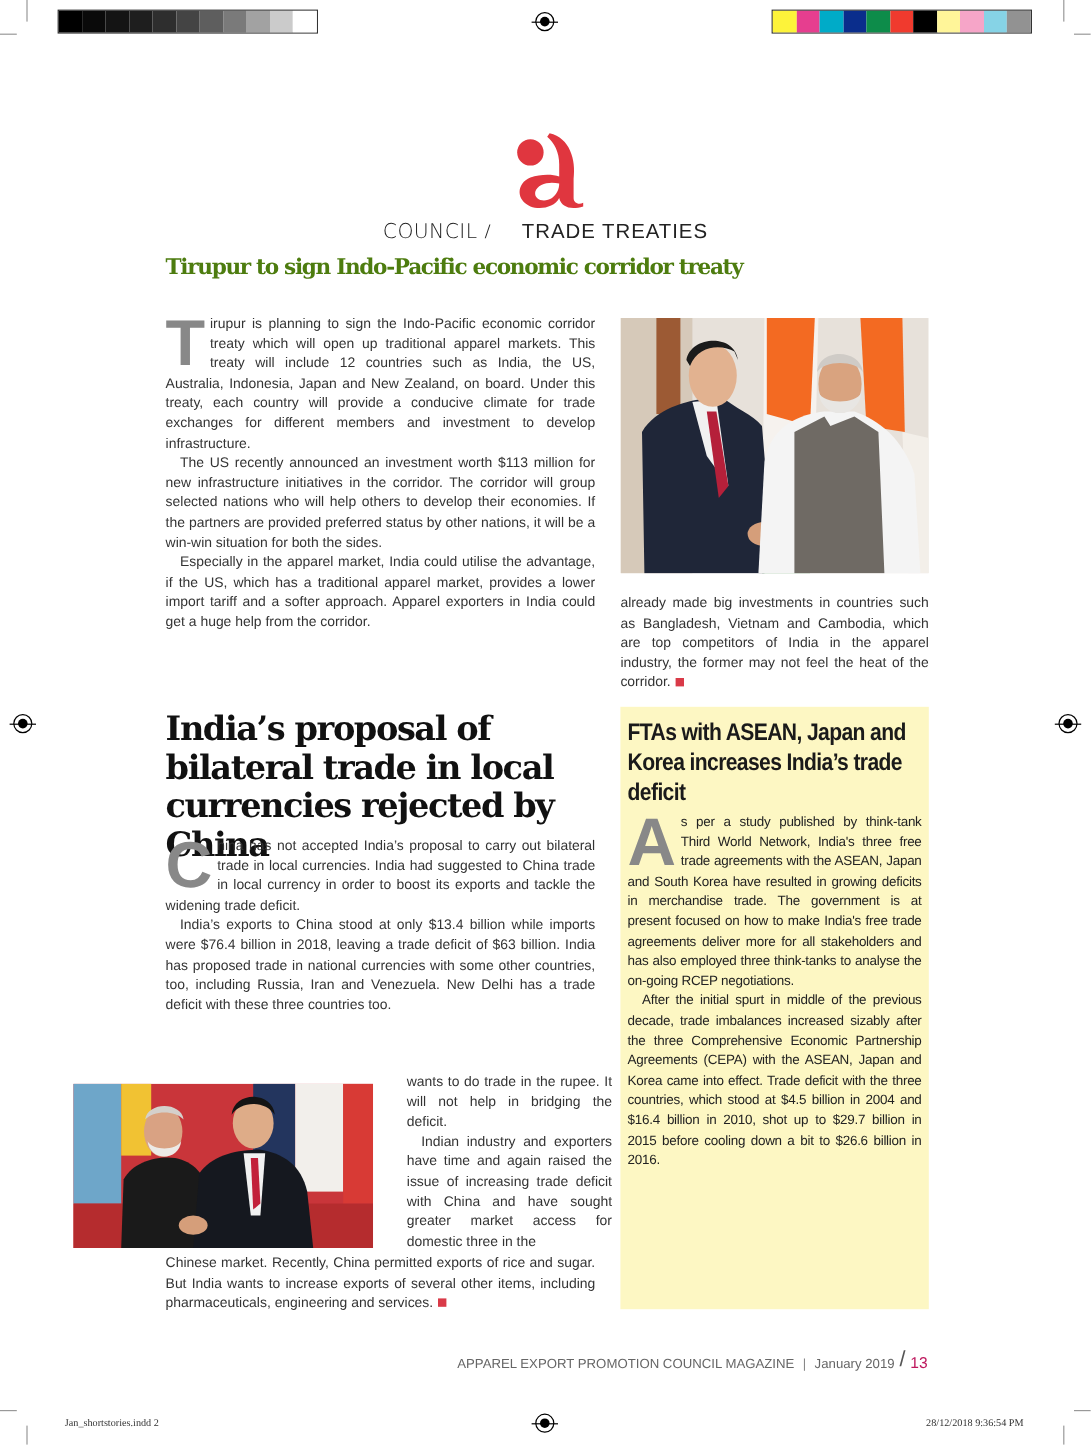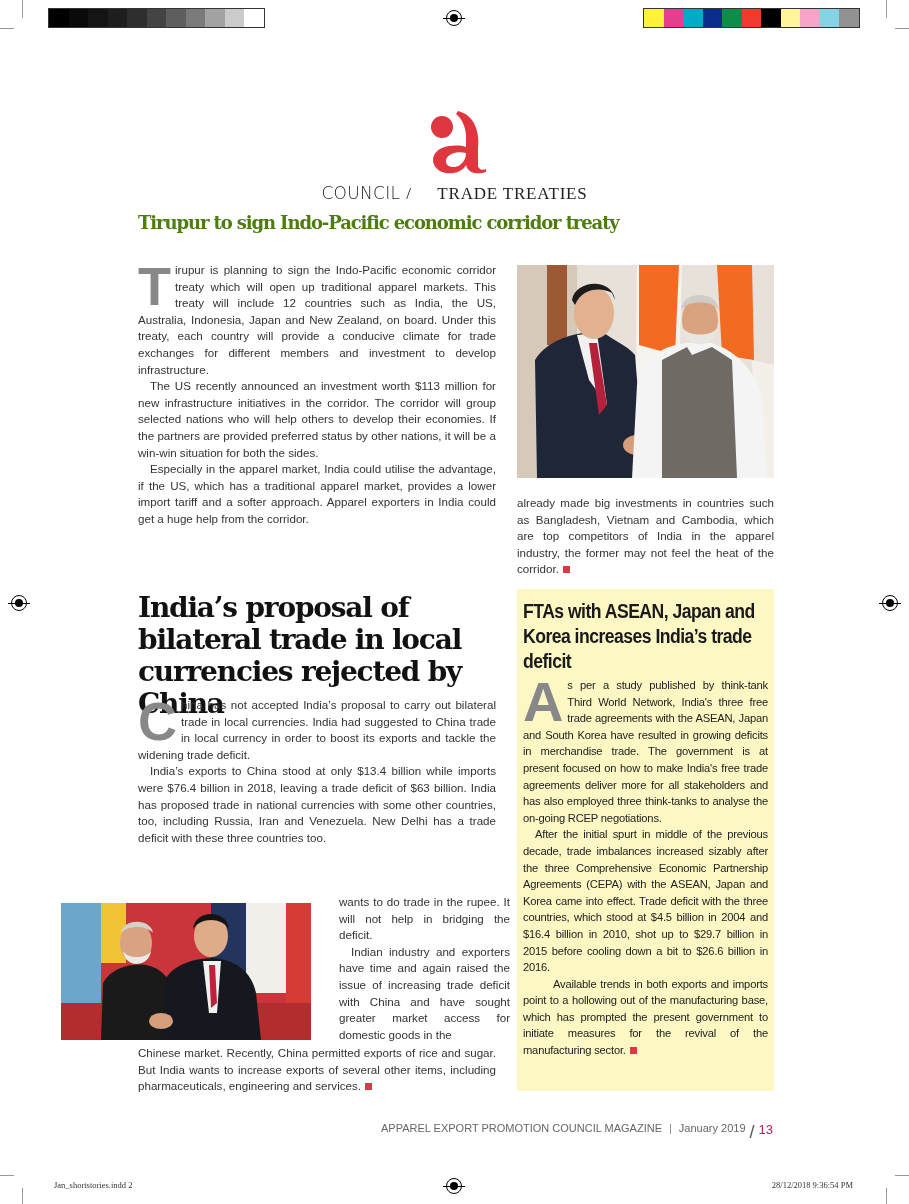--- a/index.html
+++ b/index.html
@@ -15,21 +15,21 @@
   .crop-h { position: absolute; height: 1px; background: #999; }
   .reg-mark { position: absolute; width: 16px; height: 16px; border: 1.5px solid #000; border-radius: 50%; display:flex; align-items:center; justify-content:center; }
   .reg-mark::after { content: ""; width: 8px; height: 8px; background: #000; border-radius: 50%; }
   .reg-mark::before { content: ""; position: absolute; left: -4px; right: -4px; top: 7px; height: 1px; background: #000; }
 
   
   .logo { position: absolute; left: 420px; top: 105px; width: 70px; height: 70px; }
   .section-label { position: absolute; top: 183px; left: 0; width: 909px; text-align: center; font-size: 17px; letter-spacing: 0.3px; }
   .section-label .sec1 { font-family: "DejaVu Sans", sans-serif; font-weight: 300; }
   .section-label .sep { margin: 0 6px; font-family: "Liberation Serif", serif; }
-  .section-label .sec2 { font-family: Liberation Serif, serif; letter-spacing: 0.8px; margin-left: 20px; }
+  .section-label .sec2 { font-family: Liberation Sans, sans-serif; letter-spacing: 0.8px; margin-left: 20px; }
 
   .headline1 { position: absolute; left: 138px; top: 212px; width: 640px; font-family: "DejaVu Serif", serif; font-weight: bold; font-size: 18px; letter-spacing: -1.1px; color: #4d7c0f; }
 
   .body-text { font-family: "Liberation Sans", sans-serif; font-size: 11.6px; line-height: 16.6px; text-align: justify; color: #333; }
   .body-text p { text-indent: 12px; }
   .body-text p.first { text-indent: 0; }
   .dropcap { float: left; font-family: "Liberation Sans", sans-serif; font-weight: bold; color: #888; font-size: 54px; line-height: 44px; margin: 2px 4px 0 0; }
   .end-mark { display: inline-block; width: 7px; height: 7px; background: #d93a48; margin-left: 4px; vertical-align: 0; }
 
   .art1 { position: absolute; left: 138px; top: 262px; width: 358px; }
@@ -44,21 +44,21 @@
   .art2-bottom { position: absolute; left: 138px; top: 1045px; width: 358px; }
 
   .sidebar { position: absolute; left: 517px; top: 589px; width: 257px; height: 502px; background: #fdf7c3; padding: 10px 6px 0 6px; }
   .sidebar-title { font-family: "Liberation Sans", sans-serif; font-weight: bold; font-size: 20px; line-height: 25px; color: #1a1a1a; letter-spacing: -0.6px; transform: scaleX(0.88); transform-origin: left top; width: 115%; }
   .sidebar-text { font-family: "Liberation Sans", sans-serif; font-size: 11.2px; line-height: 16.6px; text-align: justify; color: #222; margin-top: 3px; letter-spacing: -0.2px; }
   .sidebar-text p { text-indent: 12px; }
   .sidebar-text p.first { text-indent: 0; }
   .sidebar-text p.indent2 { text-indent: 30px; }
   .sidebar .dropcap { font-size: 56px; line-height: 44px; margin-top: 3px; }
 
-  .footer { position: absolute; top: 1122px; right: 136px; font-family: "Liberation Sans", sans-serif; color: #666; font-size: 11px; display: flex; align-items: flex-start; }
+  .footer { position: absolute; top: 1122px; right: 136px; font-family: "Liberation Sans", sans-serif; color: #666; font-size: 11px; display: flex; align-items: flex-end; }
   .footer .pipe { margin: 0 7px; color: #888; }
   .footer .slash { font-size: 18px; margin: 0 4px 0 4px; font-weight: 300; color: #555; }
   .footer .pageno { font-size: 13px; color: #be185d; }
 
   .slug { position: absolute; top: 1180px; font-family: "Liberation Serif", serif; font-size: 8.5px; color: #333; }
 </style>
 </head>
 <body>
 
 <div class="crop-v" style="left:22px; top:0; height:18px;"></div>
@@ -175,33 +175,32 @@
     <path d="M142 58 L160 58 L156 110 L148 110 Z" fill="#f1f1f1"></path>
     <path d="M148 62 L154 62 L156 100 L150 105 Z" fill="#c2203a"></path>
     <ellipse cx="150" cy="33" rx="17" ry="21" fill="#deac88"></ellipse>
     <path d="M132 26 C134 6 166 6 168 26 C160 14 140 14 132 26 Z" fill="#141414"></path>
     <ellipse cx="100" cy="118" rx="12" ry="8" fill="#d59e7a"></ellipse>
   </svg>
 </div>
 
 <div class="art2-side body-text">
   <p class="first">wants to do trade in the rupee. It will not help in bridging the deficit.</p>
-  <p>Indian industry and exporters have time and again raised the issue of increasing trade deficit with China and have sought greater market access for domestic goods in the</p>
+  <p>Indian industry and exporters have time and again raised the issue of increasing trade deficit with China and have sought greater market access for domestic three in the</p>
 </div>
 
 <div class="art2-bottom body-text">
   <p class="first"><span>Chinese market. Recently, China permitted exports of rice and sugar. But India wants to increase exports of several other items, including pharmaceuticals, engineering and services.</span><span class="end-mark"></span></p>
 </div>
 
 <aside class="sidebar">
   <h3 class="sidebar-title">FTAs with ASEAN, Japan and Korea increases India’s trade deficit</h3>
   <div class="sidebar-text">
     <p class="first"><span class="dropcap">A</span><span>s per a study published by think-tank Third World Network, India's three free trade agreements with the ASEAN, Japan and South Korea have resulted in growing deficits in merchandise trade. The government is at present focused on how to make India's free trade agreements deliver more for all stakeholders and has also employed three think-tanks to analyse the on-going RCEP negotiations.</span></p>
     <p>After the initial spurt in middle of the previous decade, trade imbalances increased sizably after the three Comprehensive Economic Partnership Agreements (CEPA) with the ASEAN, Japan and Korea came into effect. Trade deficit with the three countries, which stood at $4.5 billion in 2004 and $16.4 billion in 2010, shot up to $29.7 billion in 2015 before cooling down a bit to $26.6 billion in 2016.</p>
-    <p class="indent2"><span>Available trends in both exports and imports point to a hollowing out of the manufacturing base, which has prompted the present government to initiate measures for the revival of the manufacturing sector.</span><span class="end-mark"></span></p>
   </div>
 </aside>
 
 <div class="footer">
   <span>APPAREL EXPORT PROMOTION COUNCIL MAGAZINE</span>
   <span class="pipe">|</span>
   <span>January 2019</span>
   <span class="slash">/</span>
   <span class="pageno">13</span>
 </div>

